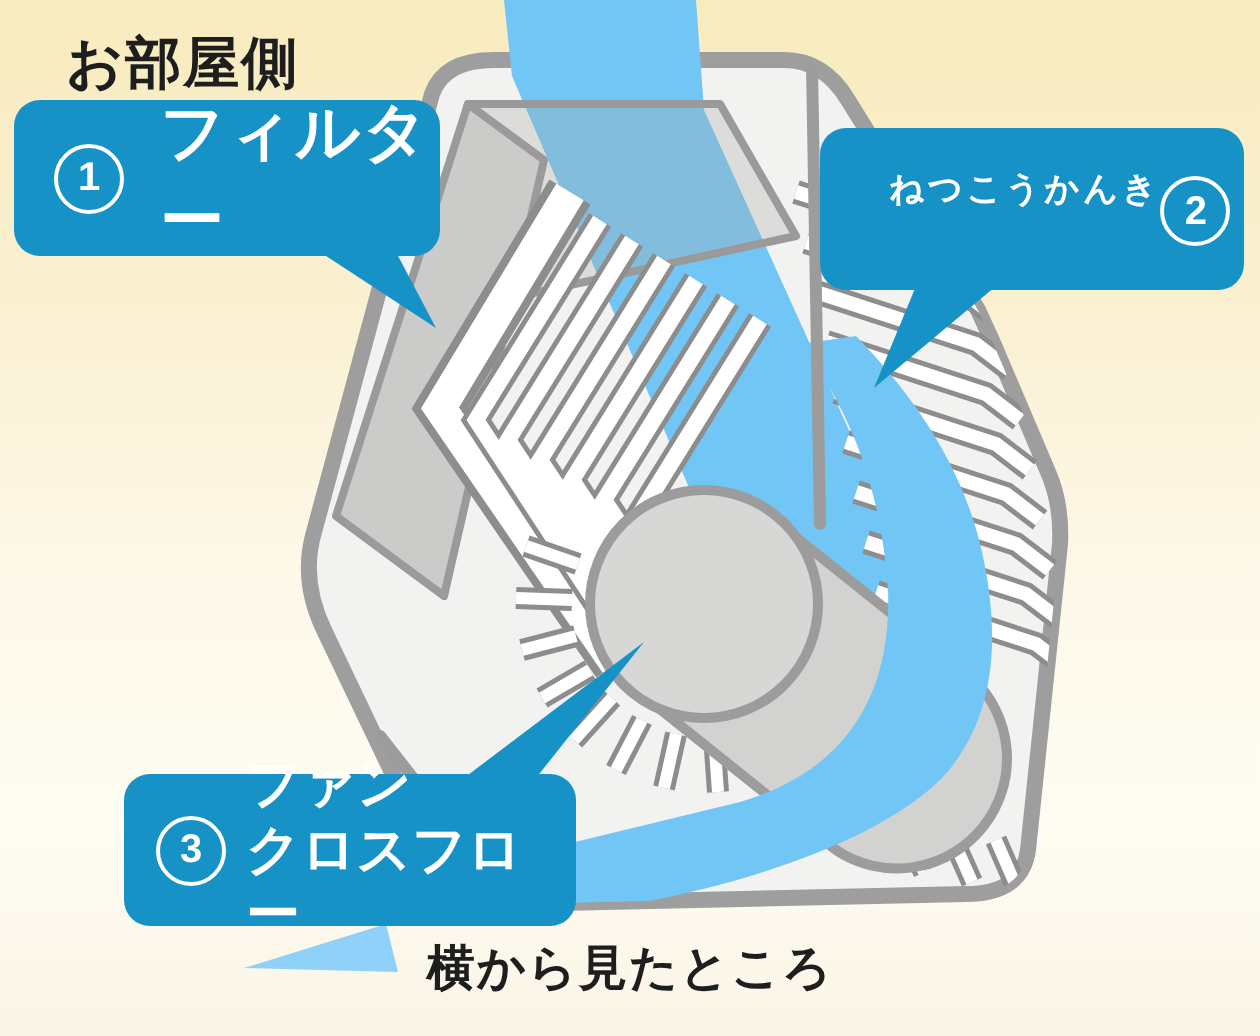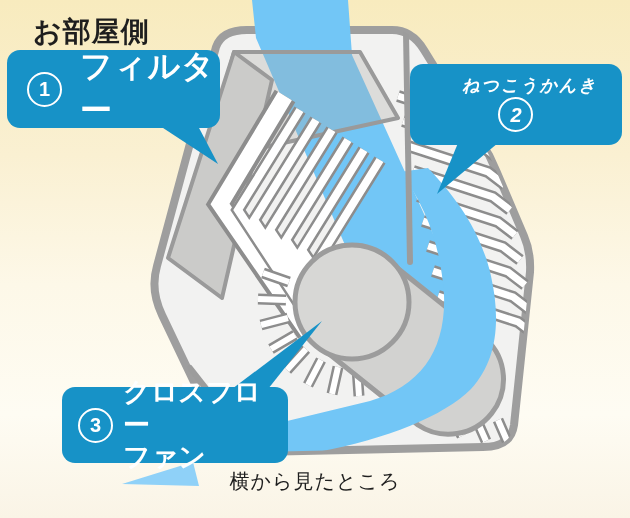--- a/index.html
+++ b/index.html
@@ -19,35 +19,35 @@
     position:relative;width:630px;height:518px;overflow:hidden;
     background:linear-gradient(180deg,var(--bg-top) 0%,#faf0d2 30%,#fdf8e8 55%,#fefcf3 80%,var(--bg-bottom) 100%);
   }
   .stage svg{position:absolute;left:0;top:0;}
   .side-title{
     position:absolute;font-size:28px;font-weight:bold;color:var(--text-color);
     letter-spacing:1px;white-space:nowrap;
   }
   .caption{
     position:absolute;left:0;right:0;top:468px;text-align:center;
-    font-size:20px;font-weight:normal;color:var(--text-color);letter-spacing:1px;
+    font-size:24px;font-weight:bold;color:var(--text-color);letter-spacing:1px;
   }
   .callout{
     position:absolute;background:var(--label-blue);color:#fff;border-radius:13px;
     display:flex;align-items:center;box-sizing:border-box;font-weight:bold;
   }
   .num-circle{
     flex:0 0 auto;display:inline-flex;align-items:center;justify-content:center;
     width:31px;height:31px;border:2.5px solid #fff;border-radius:50%;
     font-size:20px;font-weight:bold;line-height:1;
   }
   .callout-1{left:7px;top:50px;width:213px;height:78px;padding:0 0 0 20px;font-size:32px;}
   .callout-1 .lbl{margin-left:18px;letter-spacing:1px;}
   .callout-2{left:410px;top:64px;width:212px;height:81px;justify-content:center;}
-  .c2col{display:flex;flex-direction:column;align-items:center;font-style:italic;}
+  .c2col{display:flex;flex-direction:row;align-items:flex-start;}
   .furigana{font-size:17px;letter-spacing:2px;margin-left:28px;line-height:1.1;}
   .c2row{display:flex;align-items:center;font-size:30px;margin-top:2px;}
   .c2row .lbl{margin-left:8px;letter-spacing:1px;}
   .callout-3{left:62px;top:387px;width:226px;height:76px;padding-left:16px;font-size:27px;}
   .c3col{margin-left:10px;line-height:1.2;}
   
   .casing{fill:var(--casing-fill);stroke:var(--casing-stroke);stroke-width:8;stroke-linejoin:round;}
   .band{fill:var(--airflow-blue);}
   .opening{fill:rgba(168,168,165,0.30);stroke:#9a9a9a;stroke-width:4;stroke-linejoin:round;}
   .panel{fill:#cbcbc9;stroke:#9a9a9a;stroke-width:4;stroke-linejoin:round;}
@@ -125,19 +125,19 @@
       <span class="furigana">ねつこうかんき</span>
       <span class="c2row">
         <span class="num-circle">2</span>
       </span>
     </div>
   </div>
 
   <div class="callout callout-3">
     <span class="num-circle">3</span>
     <span class="c3col">
+      <div>ファン</div>
       <div>クロスフロー</div>
-      <div>ファン</div>
     </span>
   </div>
 
   <div class="caption">横から見たところ</div>
 </div>
 
 </body></html>

